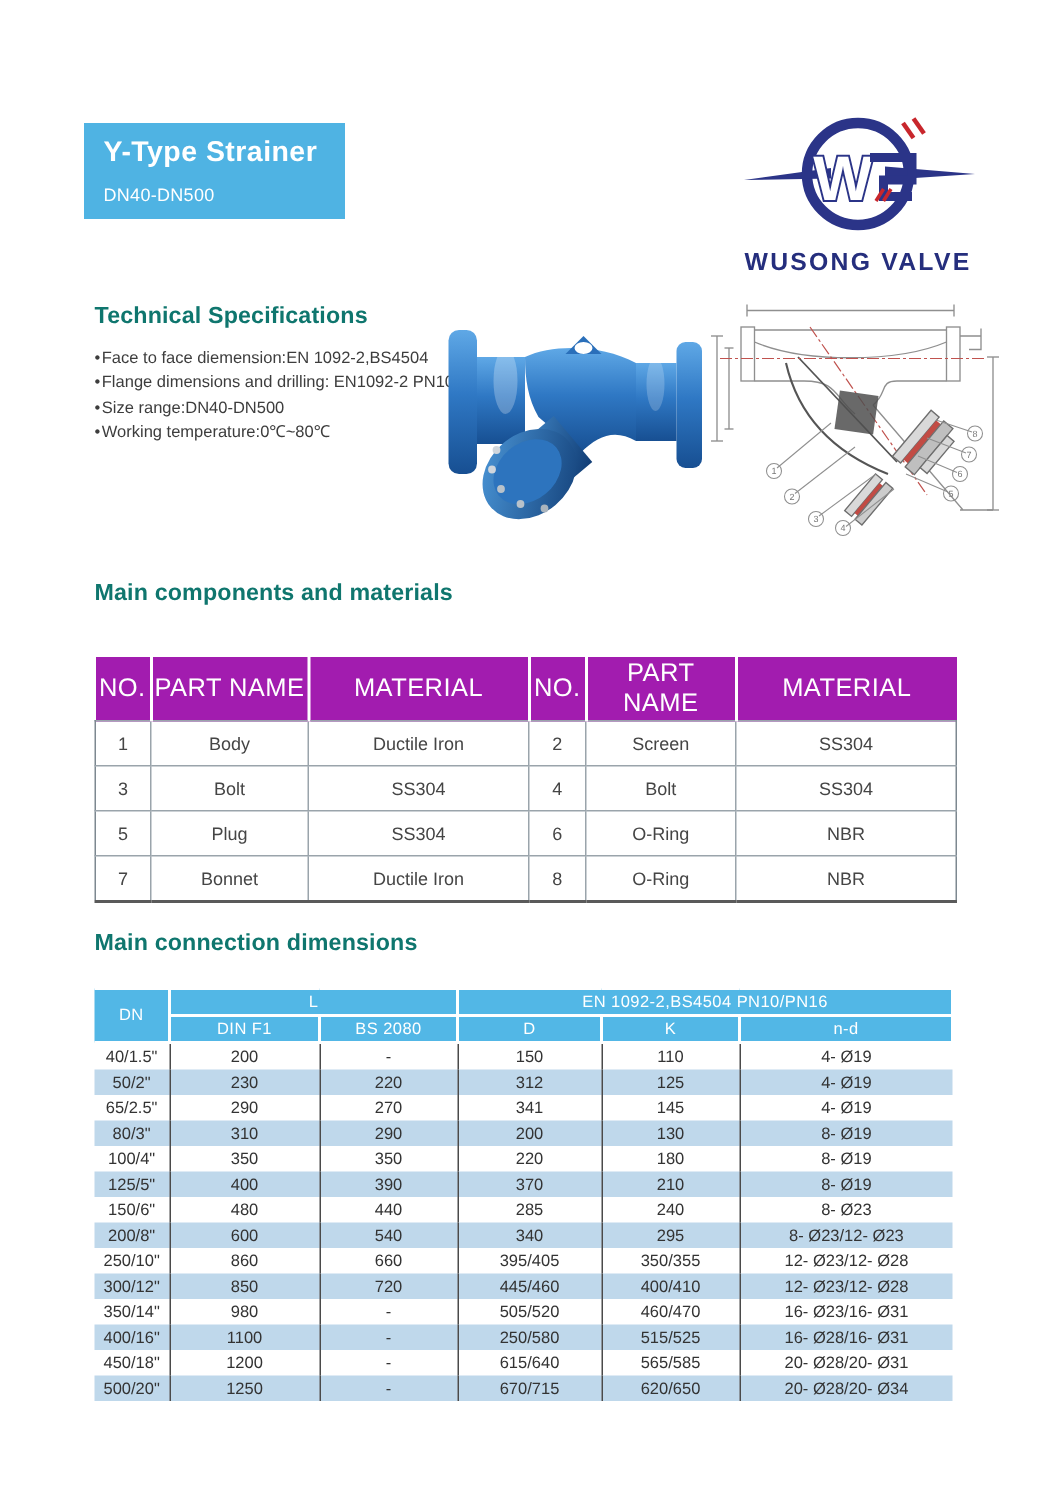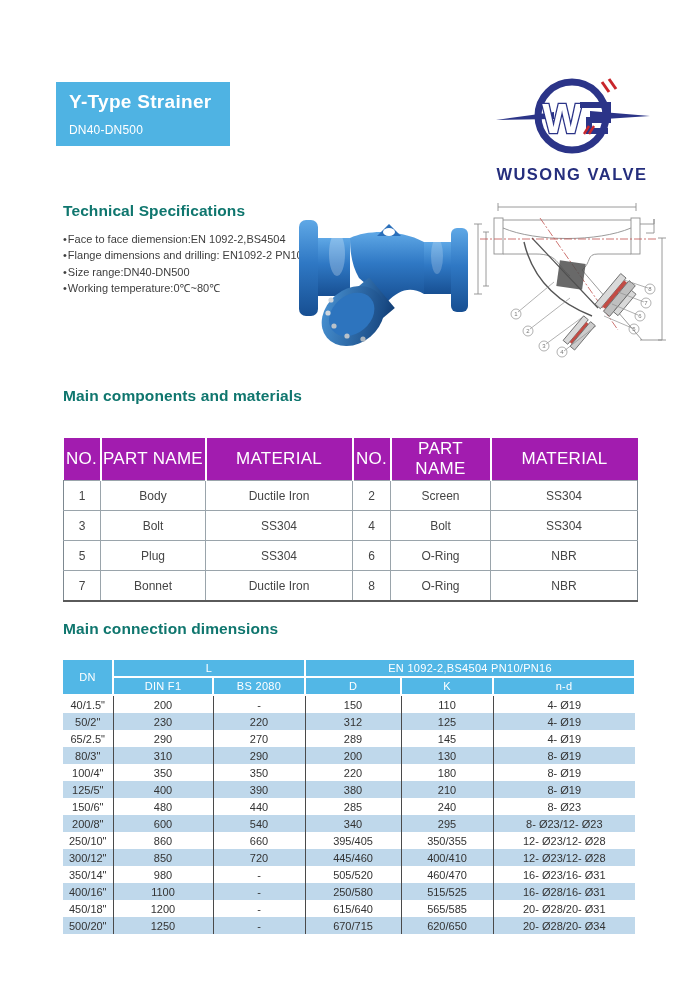--- a/index.html
+++ b/index.html
@@ -320,21 +320,21 @@
           <td>230</td>
           <td>220</td>
           <td>312</td>
           <td>125</td>
           <td>4- Ø19</td>
         </tr>
         <tr>
           <td>65/2.5"</td>
           <td>290</td>
           <td>270</td>
-          <td>289</td>
+          <td>341</td>
           <td>145</td>
           <td>4- Ø19</td>
         </tr>
         <tr>
           <td>80/3"</td>
           <td>310</td>
           <td>290</td>
           <td>200</td>
           <td>130</td>
           <td>8- Ø19</td>
@@ -344,21 +344,21 @@
           <td>350</td>
           <td>350</td>
           <td>220</td>
           <td>180</td>
           <td>8- Ø19</td>
         </tr>
         <tr>
           <td>125/5"</td>
           <td>400</td>
           <td>390</td>
-          <td>380</td>
+          <td>370</td>
           <td>210</td>
           <td>8- Ø19</td>
         </tr>
         <tr>
           <td>150/6"</td>
           <td>480</td>
           <td>440</td>
           <td>285</td>
           <td>240</td>
           <td>8- Ø23</td>

